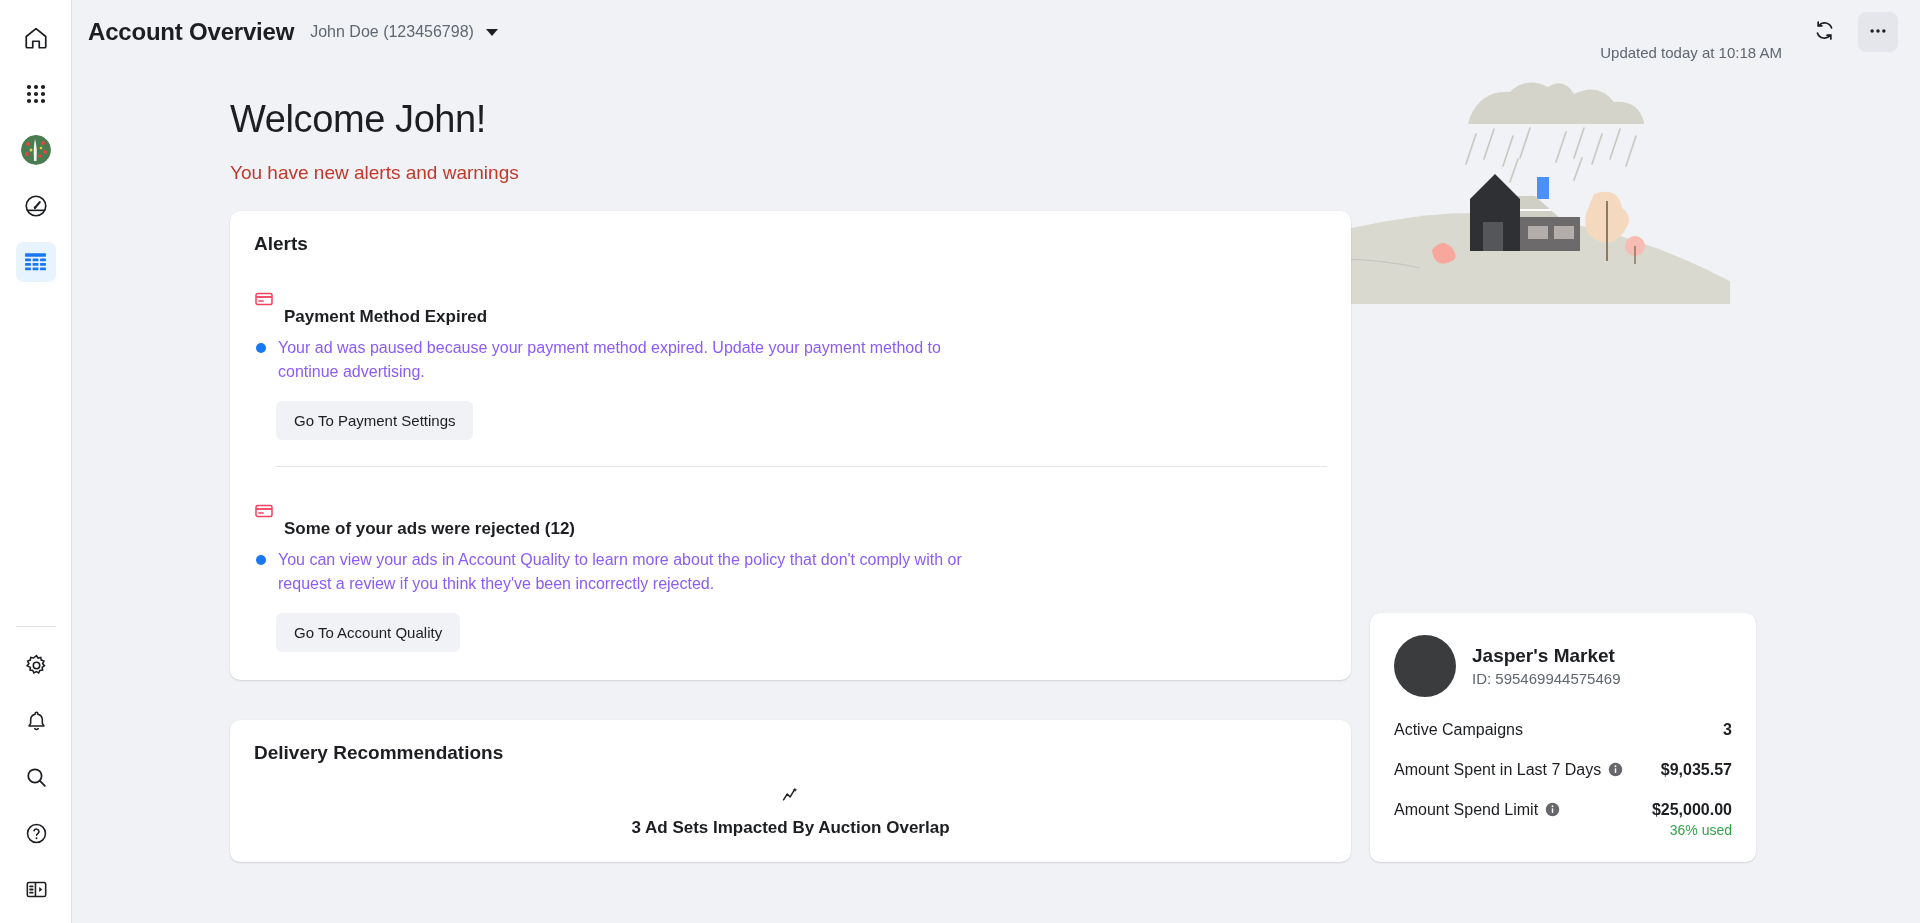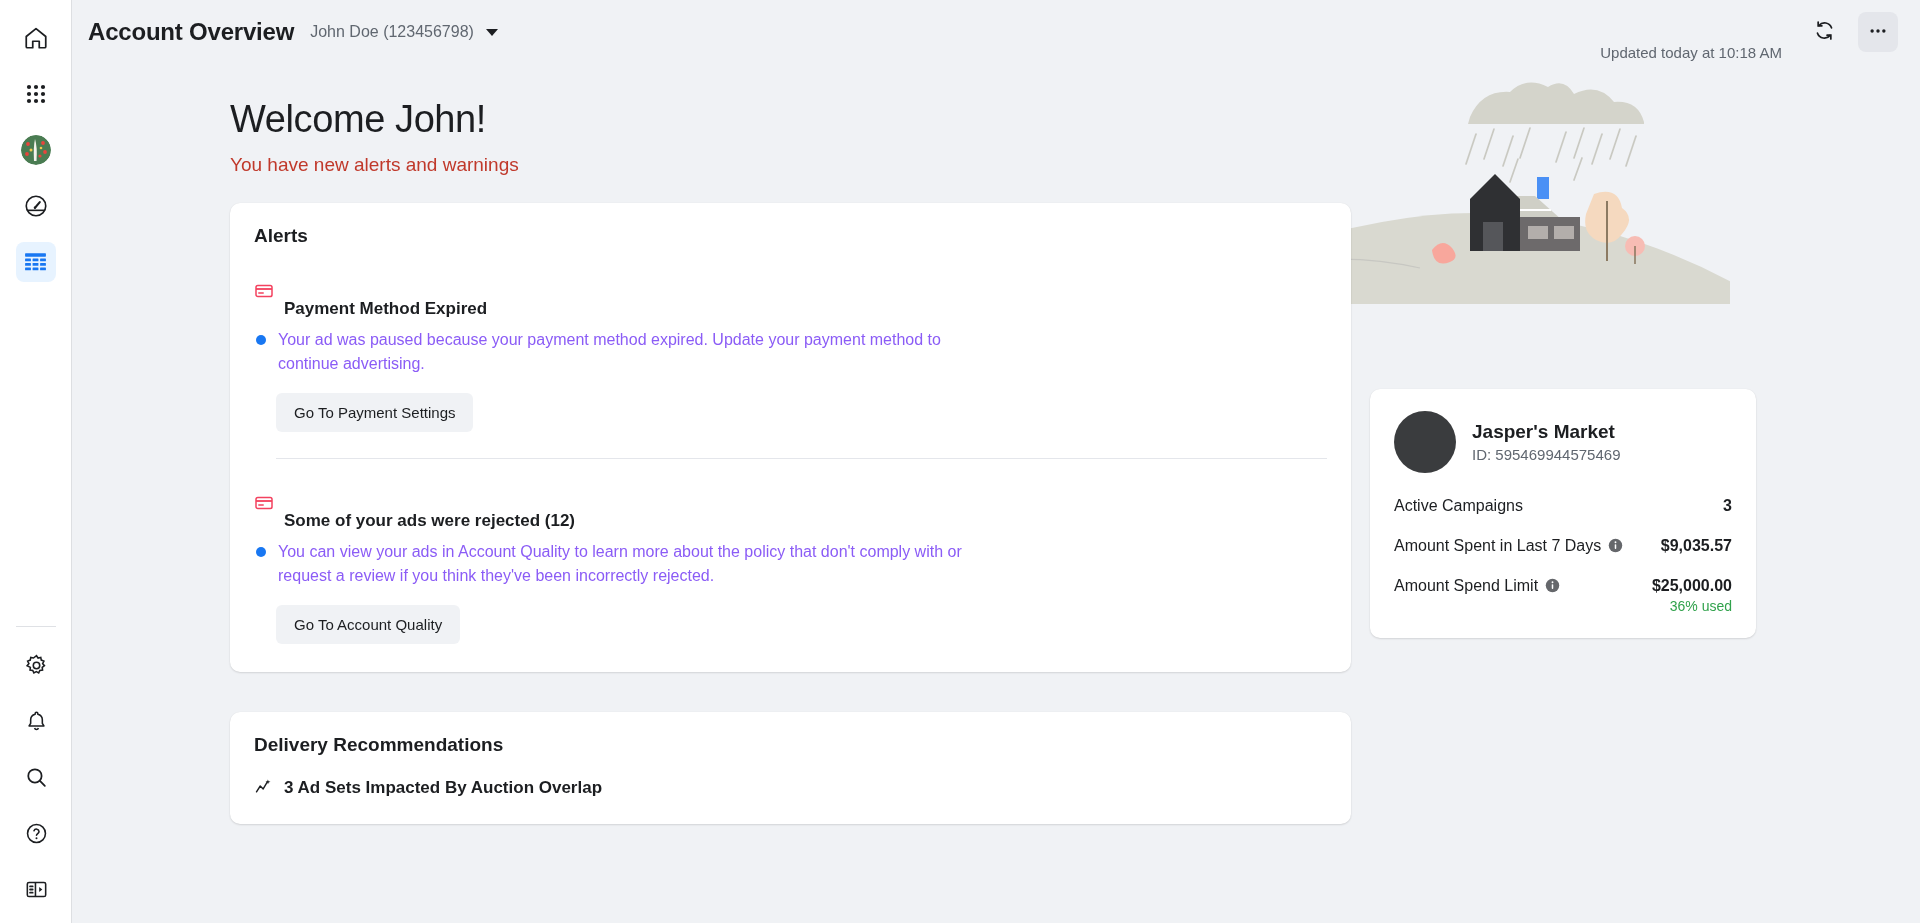--- a/index.html
+++ b/index.html
@@ -152,30 +152,30 @@
   .welcome-title {
     font-size: 38px;
     font-weight: normal;
     color: #1c1e21;
     line-height: 1.15;
     letter-spacing: -0.4px;
   }
   .welcome-sub {
     font-size: 19px;
     color: #c0392b;
-    margin-top: 12px;
+    margin-top: 20px;
   }
 
   .columns {
     display: flex;
     padding-left: 158px;
     padding-right: 164px;
     margin-top: 27px;
     gap: 19px;
-    align-items: center;
+    align-items: flex-end;
   }
   .col-left { flex: 1 1 auto; min-width: 0; }
   .col-right { flex: 0 0 386px; }
 
   .card {
     background: #ffffff;
     border-radius: 10px;
     box-shadow: 0 1px 2px rgba(0,0,0,0.12), 0 0 1px rgba(0,0,0,0.08);
   }
   .card-pad { padding: 22px 24px 24px 24px; }
@@ -295,20 +295,21 @@
     height: 15px;
     flex: 0 0 15px;
     cursor: pointer;
   }
 
   
   .rec-head {
     display: flex;
     align-items: center;
     gap: 10px;
+    flex-direction: column;
   }
   .rec-text {
     font-size: 17px;
     font-weight: bold;
     color: #1c1e21;
   }
 </style>
 </head>
 <body>
 

